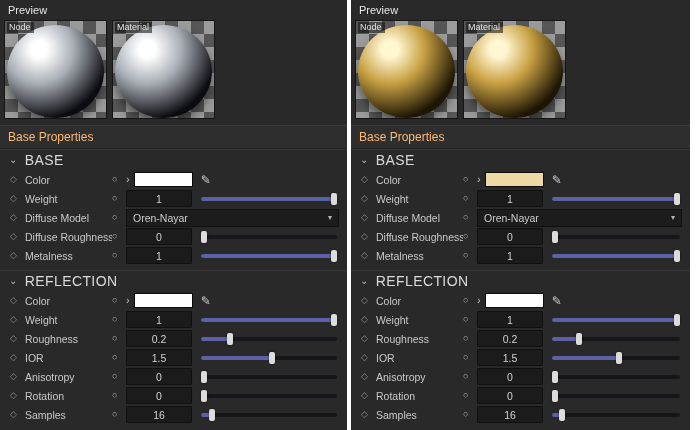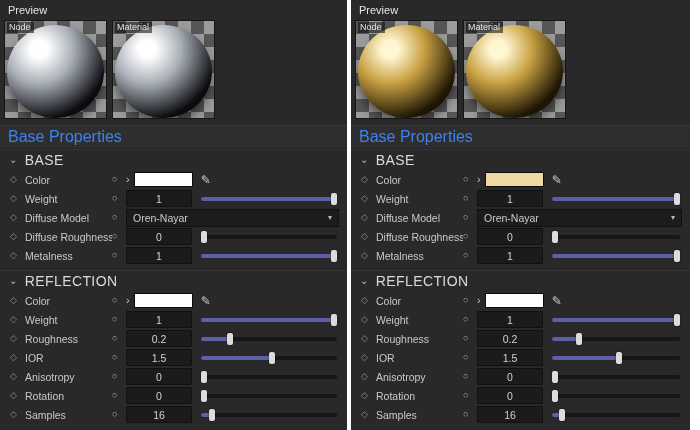--- a/index.html
+++ b/index.html
@@ -21,21 +21,21 @@
     background-size:26px 26px;
   }
   .thumb-label{
     position:absolute;top:1px;left:2px;z-index:2;font-size:9px;color:#e3e3e3;
     background:rgba(10,10,10,.55);padding:0 3px 1px 2px;
   }
   .sphere{position:absolute;left:2px;top:4px;width:97px;height:93px;border-radius:50%;
     box-shadow:0 6px 10px rgba(0,0,0,.45)}
 
   .props-title{
-    margin-top:6px;height:22px;line-height:22px;padding-left:8px;font-size:16px;color:#3b82f6;
+    margin-top:6px;height:22px;line-height:22px;padding-left:8px;font-size:12px;color:#fdba74;
     background:#2e2e2e;border-top:1px solid #3a3a3a;border-bottom:1px solid #222;
   }
   .section{border-top:1px solid #363636;padding-bottom:5px}
   .section-header{height:20px;display:flex;align-items:center;padding-left:9px;
     color:#dadada;font-size:10px;letter-spacing:.4px}
   .chev{margin-right:7px;font-size:10px;color:#b8b8b8;line-height:1}
   .section-title{font-size:14px}
 
   .row{display:flex;align-items:center;height:19px;padding:0 8px 0 10px}
   .icon-diamond{flex:0 0 15px;font-size:9px;color:#8f8f8f;line-height:1}

